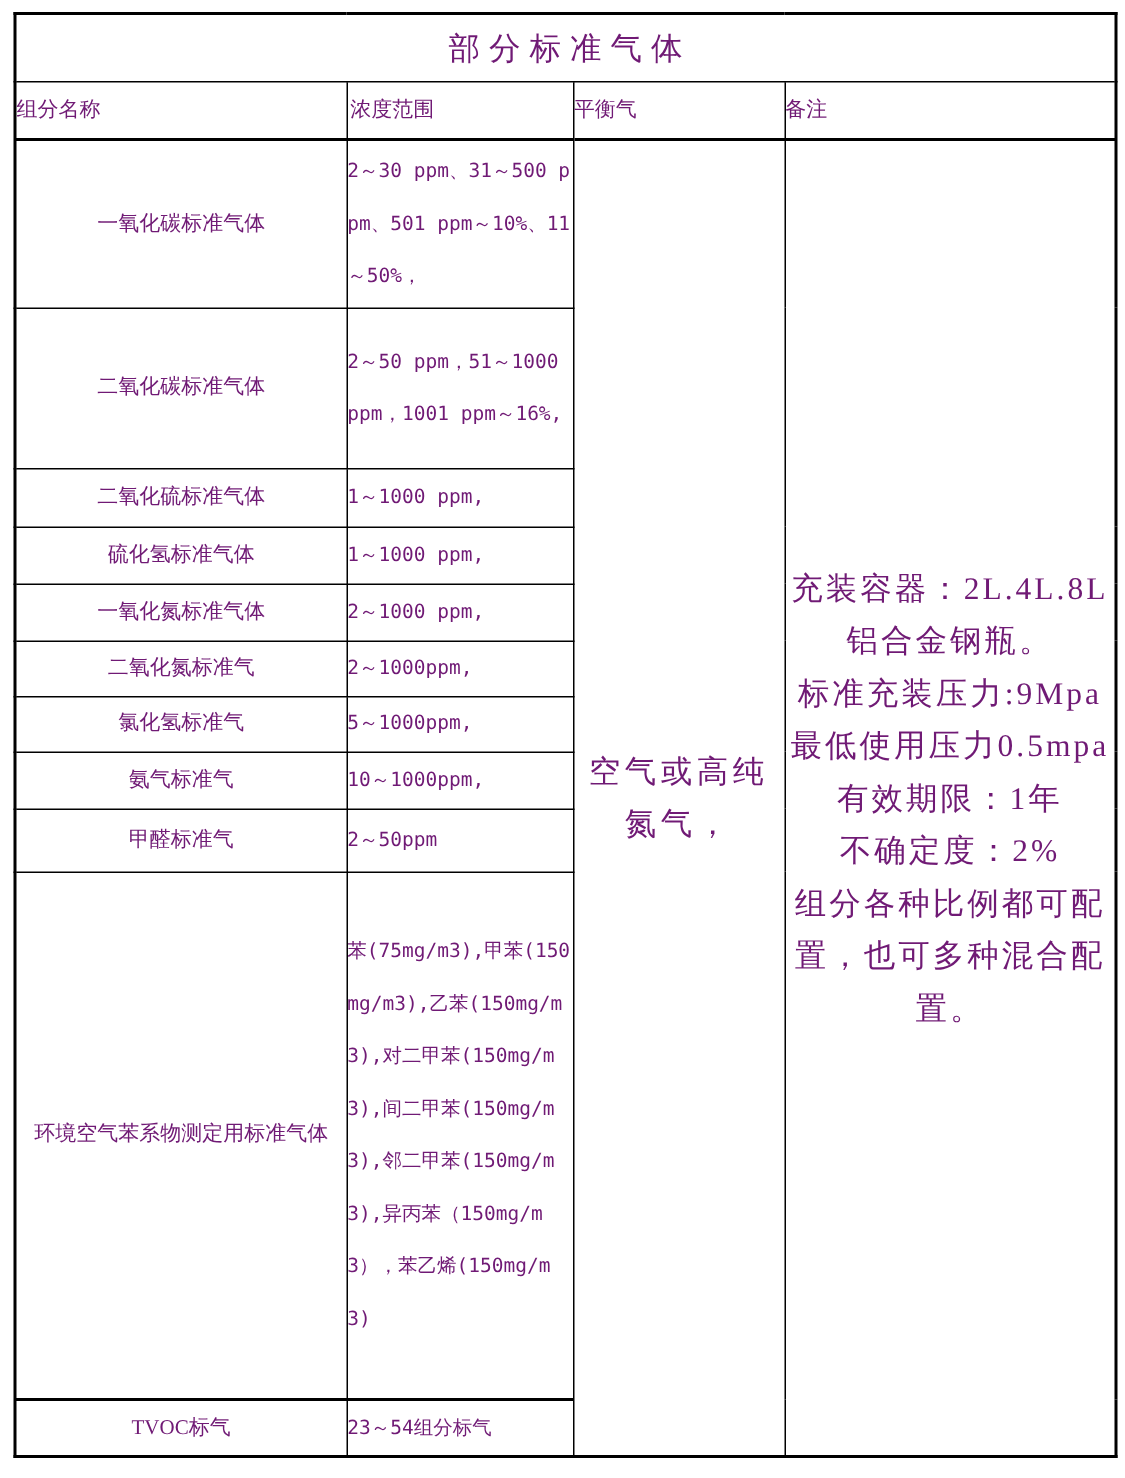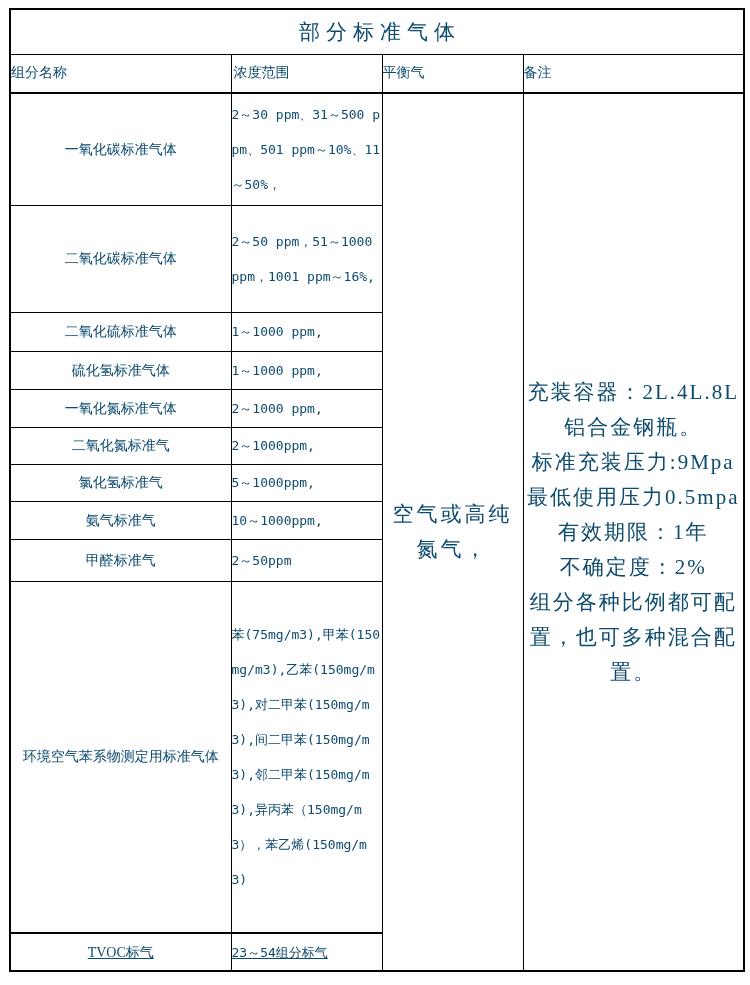--- a/index.html
+++ b/index.html
@@ -5,21 +5,21 @@
   html, body {
     margin: 0;
     padding: 0;
     background: #ffffff;
   }
   .page {
     position: relative;
     width: 750px;
     height: 985px;
     background: #ffffff;
-    color: #0c4a6e;
+    color: #701a75;
     font-family: "Liberation Serif", "DejaVu Serif", serif;
   }
   table.gas-table {
     position: absolute;
     left: 9px;
     top: 8px;
     width: 734px;
     border-collapse: collapse;
     table-layout: fixed;
     border: 2px solid #000;
@@ -97,21 +97,21 @@
     font-size: 21px;
     letter-spacing: 2px;
     line-height: 35px;
     word-break: break-all;
     padding: 0 4px;
   }
   .cell-remark .remark-line { display: block; }
 
   
   tr.row-header td { border-bottom: 2px solid #000; }
-  tr.r10 td { border-top: 2px solid #000; text-decoration: underline; }
+  tr.r10 td { border-top: 2px solid #000; }
 </style>
 </head>
 <body>
 
 <div class="page">
   <table class="gas-table">
     <colgroup>
       <col class="c-name">
       <col class="c-range">
       <col class="c-balance">

